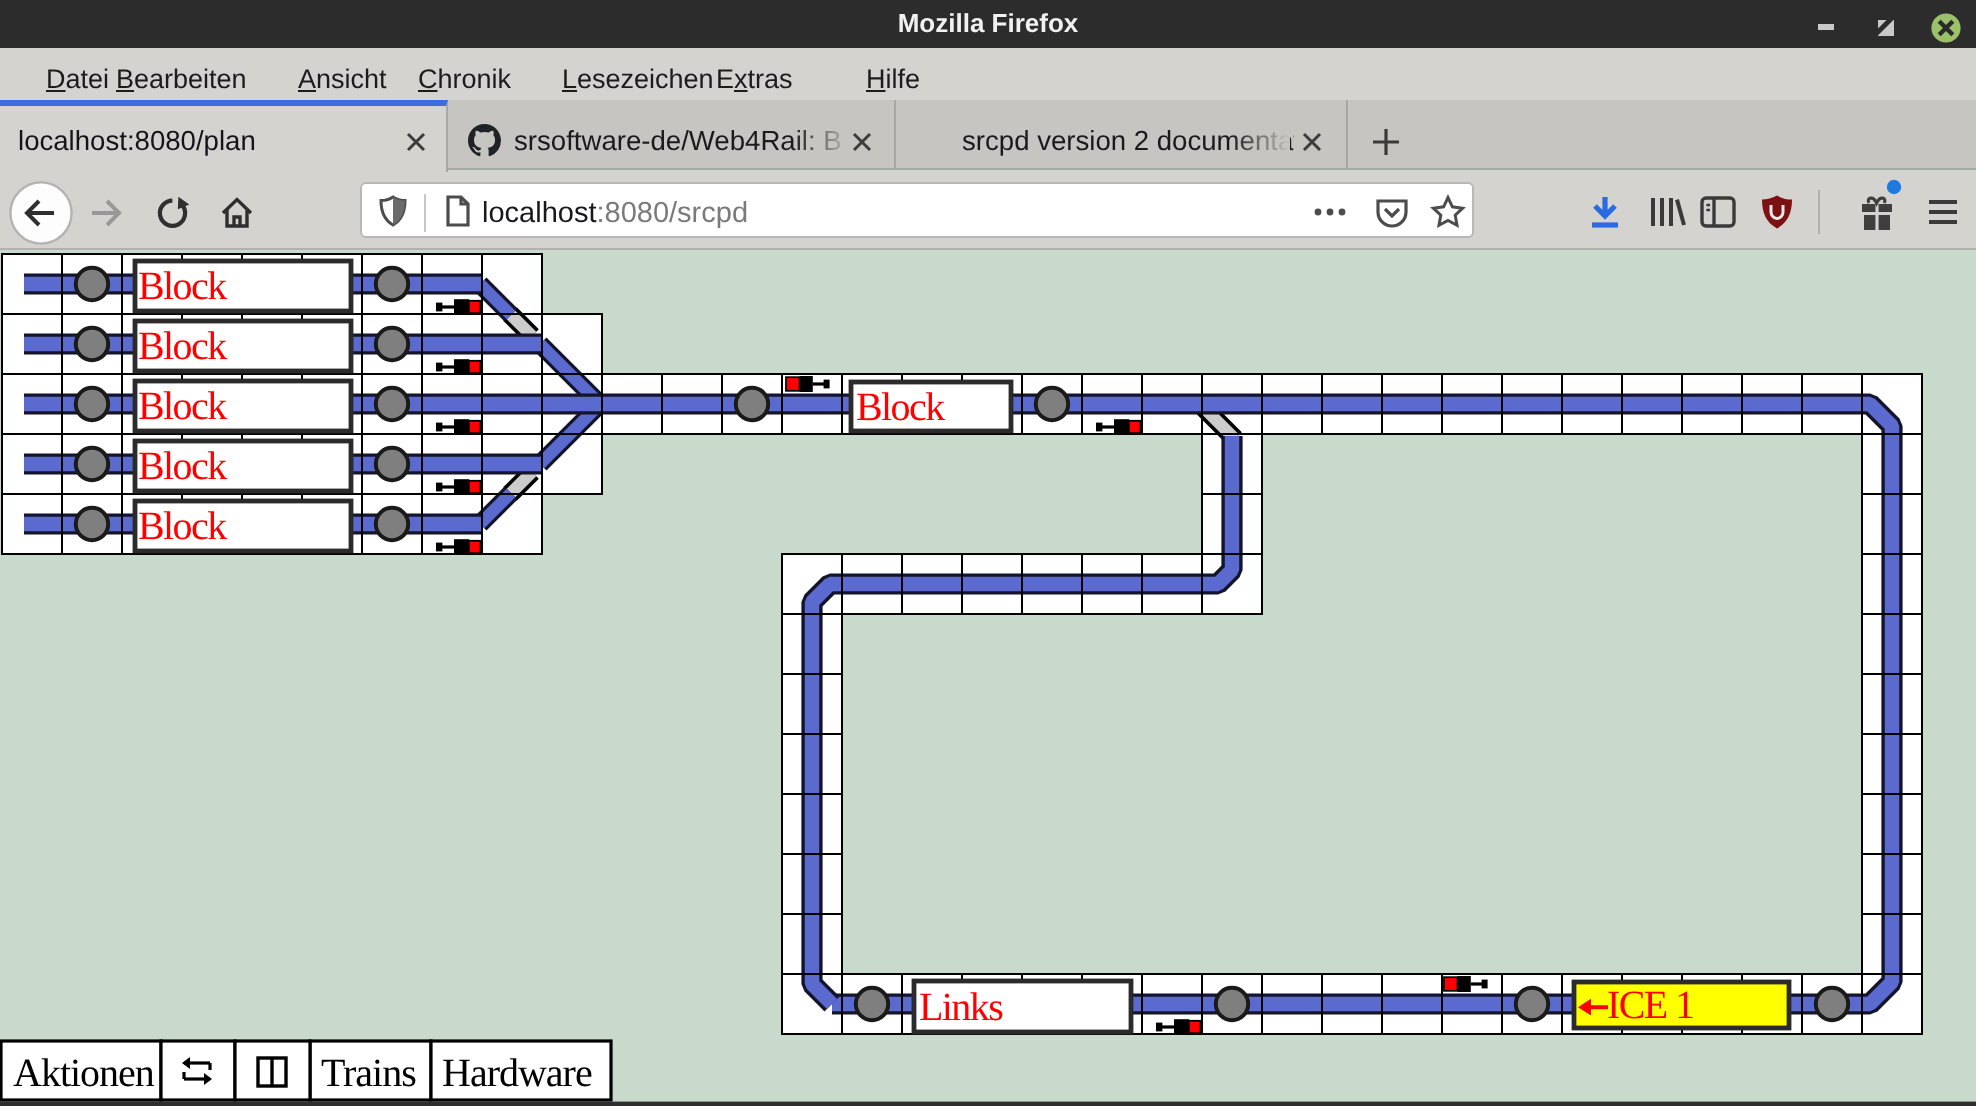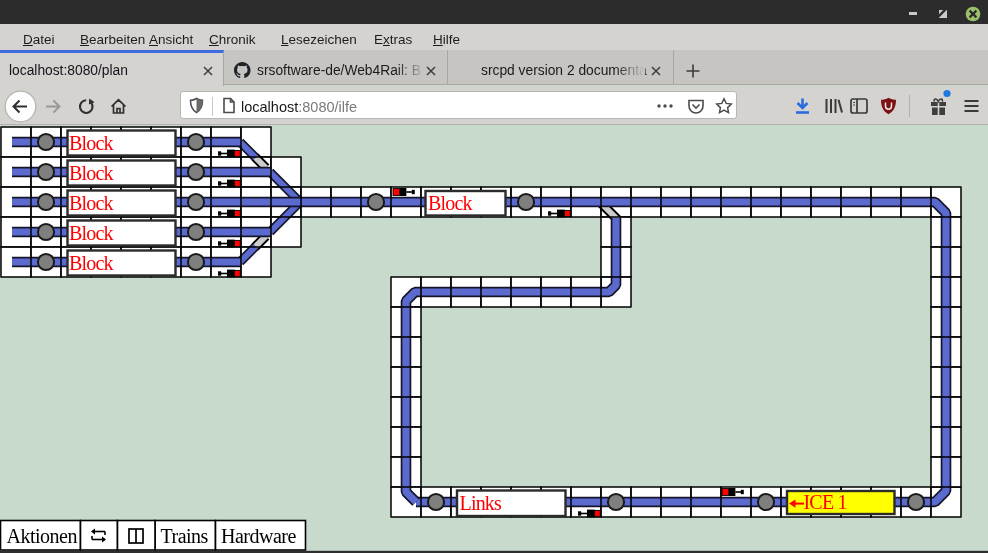--- a/index.html
+++ b/index.html
@@ -626,41 +626,42 @@
         <rect x="117.5" y="520.5" width="37.5" height="29.5" fill="#fff" stroke="#000" stroke-width="1.6"></rect>
         <rect x="129" y="529" width="14" height="14" fill="none" stroke="#000" stroke-width="1.7"></rect>
         <path d="M 136 529 V 543" stroke="#000" stroke-width="1.7"></path>
       </g>
 
 <rect x="0" y="550.8" width="988" height="2.2" fill="#2e2e2e"></rect>
 </svg>
 
 <div class="abs" style="left:0;top:0;width:988px;height:24px;background:#2c2c2c"></div>
 
+<div class="abs" style="left:0;top:4px;width:988px;text-align:center;font-size:13px;font-weight:bold;color:#f1f1f1">Mozilla Firefox</div>
 
 <div class="abs" style="left:909px;top:12px;width:8px;height:2.6px;background:#c9c9c9"></div>
 
 <svg class="abs" style="left:938px;top:9px" width="10" height="10">
       <rect x="1" y="1" width="8" height="8" fill="#c9c9c9"></rect>
       <path d="M 0 8 L 8 0" stroke="#2c2c2c" stroke-width="2.4"></path>
     </svg>
 
 <svg class="abs" style="left:965px;top:6px" width="16" height="16">
       <circle cx="8" cy="8" r="7.3" fill="#9bc26b"></circle>
       <path d="M 4.6 4.6 L 11.4 11.4 M 11.4 4.6 L 4.6 11.4" stroke="#2b2b2b" stroke-width="2.2"></path>
     </svg>
 
 <div class="abs" style="left:0;top:24px;width:988px;height:26px;background:#d5d3d0"></div>
 <div class="abs" style="top:32px;font-size:13.5px;color:#1c1c1c">
 <span class="abs" style="left:23px"><u>D</u>atei</span>
-<span class="abs" style="left:80px"><u>B</u>earbeiten</span>
+<span class="abs" style="left:58px"><u>B</u>earbeiten</span>
 <span class="abs" style="left:149px"><u>A</u>nsicht</span>
 <span class="abs" style="left:209px"><u>C</u>hronik</span>
 <span class="abs" style="left:281px"><u>L</u>esezeichen</span>
-<span class="abs" style="left:374px">E<u>x</u>tras</span>
+<span class="abs" style="left:358px">E<u>x</u>tras</span>
 <span class="abs" style="left:433px"><u>H</u>ilfe</span>
 </div>
 
 <div class="abs" style="left:0;top:50px;width:988px;height:35px;background:#c7c5c2;border-bottom:1px solid #a9a7a5"></div>
 
 <div class="abs" style="left:0;top:50px;width:224px;height:36px;background:#d5d3d0;border-top:3px solid #3e6be0;border-right:1px solid #a9a7a5"></div>
 
 <div class="abs" style="left:9px;top:63px;font-size:13.8px;color:#15141a">localhost:8080/plan</div>
 
 <svg class="abs" style="left:202px;top:65px" width="12" height="12">
@@ -720,21 +721,21 @@
       <path d="M 7.5 1.5 C 9.5 2.8 11.5 3.3 13.5 3.3 C 13.5 9 12 13 7.5 15.5 Z" fill="#6a6a6a"></path>
     </svg>
 
 <div class="abs" style="left:212px;top:97px;width:1px;height:19px;background:#c9c7c5"></div>
 
 <svg class="abs" style="left:222px;top:97px" width="14" height="17">
       <path d="M 2 1.5 H 8.5 L 12 5 V 15.5 H 2 Z" fill="none" stroke="#4c4c4c" stroke-width="1.6"></path>
       <path d="M 8.5 1.5 V 5 H 12" fill="none" stroke="#4c4c4c" stroke-width="1.6"></path>
     </svg>
 
-<div class="abs" style="left:241px;top:98.5px;font-size:14.5px;color:#18181b">localhost<span style="color:#7a7a7a">:8080/ilfe</span></div>
+<div class="abs" style="left:241px;top:98.5px;font-size:14.5px;color:#18181b">localhost<span style="color:#7a7a7a">:8080/srcpd</span></div>
 
 <svg class="abs" style="left:656px;top:103px" width="18" height="6">
       <circle cx="3" cy="3" r="1.7" fill="#4c4c4c"></circle>
       <circle cx="9" cy="3" r="1.7" fill="#4c4c4c"></circle>
       <circle cx="15" cy="3" r="1.7" fill="#4c4c4c"></circle>
     </svg>
 
 <svg class="abs" style="left:687px;top:98px" width="18" height="17">
       <path d="M 2 2.5 H 16 V 8 A 7 7 0 0 1 2 8 Z" fill="none" stroke="#4c4c4c" stroke-width="1.6"></path>
       <path d="M 5.5 6.5 L 9 10 L 12.5 6.5" fill="none" stroke="#4c4c4c" stroke-width="1.6"></path>

